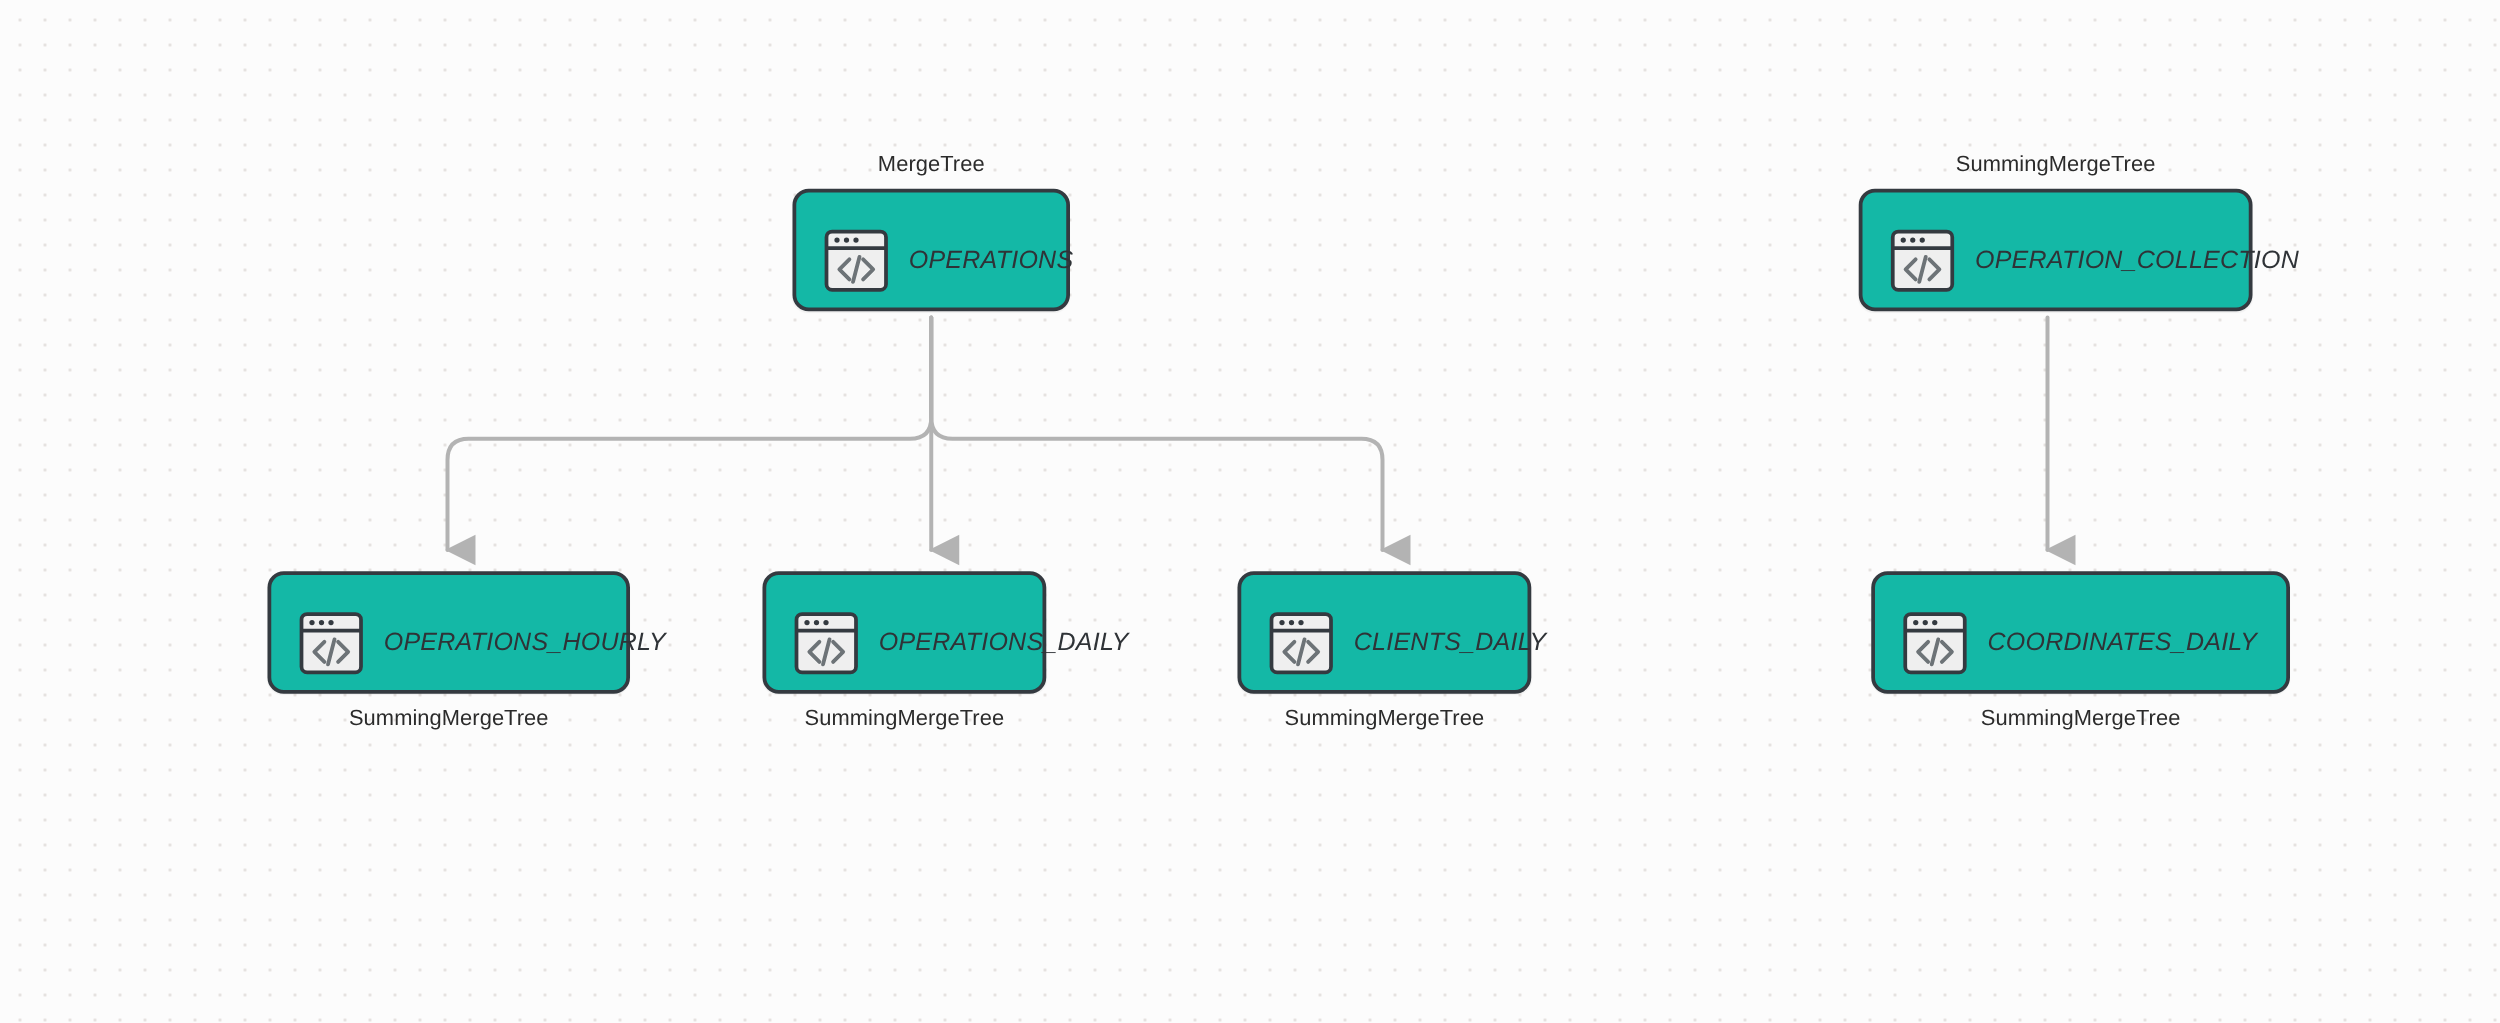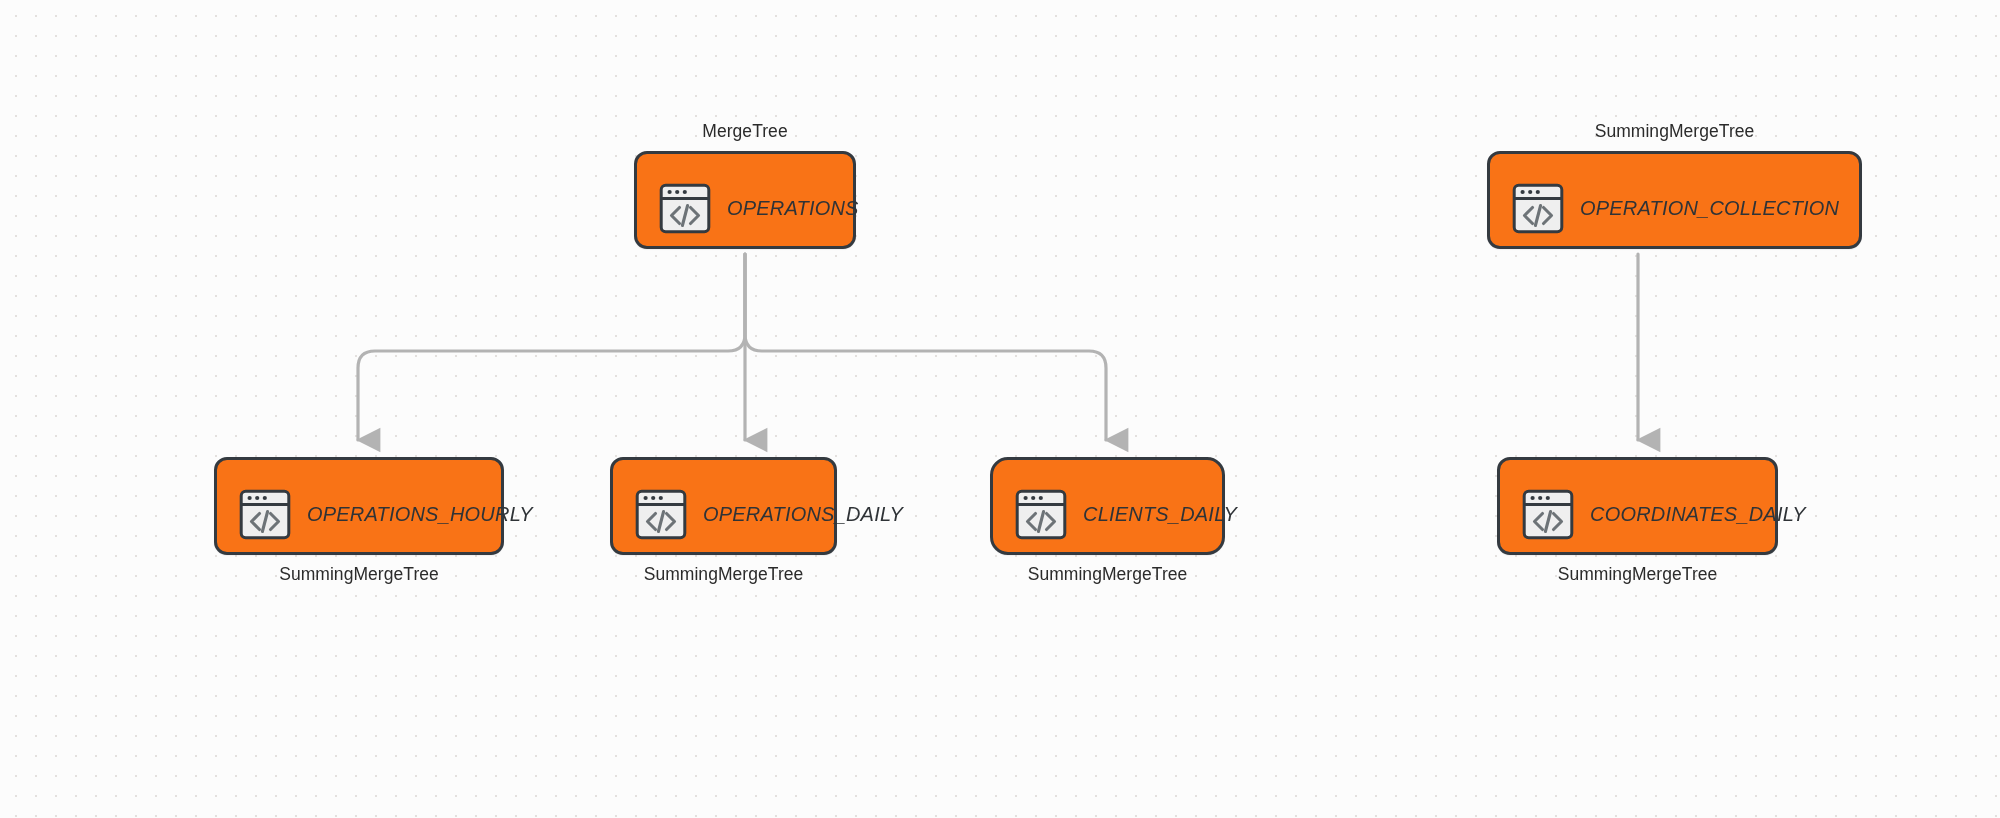--- a/index.html
+++ b/index.html
@@ -72,21 +72,21 @@
     color: #2b2b2b;
     white-space: nowrap;
     letter-spacing: 0.05px;
   }
   .node-caption.above { margin-bottom: 9px; }
   .node-caption.below { margin-top: 9px; }
 
   .node-box {
     display: flex;
     align-items: center;
-    background: #f97316;
+    background: #14b8a6;
     border: 3px solid #343a40;
     border-radius: 13px;
     height: 98px;
     padding: 16px 20px 0 22px;
     box-shadow: 0 1px 1px rgba(0,0,0,0.05);
   }
 
   .node-icon {
     flex: 0 0 auto;
     width: 52px;
@@ -151,21 +151,21 @@
           <path d="M 31.5 26.5 L 39.5 34.5 L 31.5 42.5" fill="none" stroke="#6d7377" stroke-width="3.1" stroke-linecap="round" stroke-linejoin="round"></path>
           <line x1="28.6" y1="24.5" x2="23.4" y2="44.5" stroke="#6d7377" stroke-width="3.1" stroke-linecap="round"></line>
         </svg>
       </span>
       <span class="node-title">OPERATIONS</span>
     </div>
   </div>
 
   <div class="node-wrap" style="left:1487px; top:121px;">
     <div class="node-caption above">SummingMergeTree</div>
-    <div class="node-box" style="width:375px;">
+    <div class="node-box" style="width:315px;">
       <span class="node-icon">
         <svg viewBox="0 0 52 55" width="52" height="55">
           <rect x="2.2" y="4.2" width="47.6" height="46.6" rx="4.5" fill="#efefef" stroke="#343a40" stroke-width="3"></rect>
           <line x1="2.2" y1="17.4" x2="49.8" y2="17.4" stroke="#343a40" stroke-width="3"></line>
           <circle cx="10.6" cy="11" r="2.1" fill="#343a40"></circle>
           <circle cx="18.2" cy="11" r="2.1" fill="#343a40"></circle>
           <circle cx="25.8" cy="11" r="2.1" fill="#343a40"></circle>
           <path d="M 20.5 26.5 L 12.5 34.5 L 20.5 42.5" fill="none" stroke="#6d7377" stroke-width="3.1" stroke-linecap="round" stroke-linejoin="round"></path>
           <path d="M 31.5 26.5 L 39.5 34.5 L 31.5 42.5" fill="none" stroke="#6d7377" stroke-width="3.1" stroke-linecap="round" stroke-linejoin="round"></path>
           <line x1="28.6" y1="24.5" x2="23.4" y2="44.5" stroke="#6d7377" stroke-width="3.1" stroke-linecap="round"></line>
@@ -207,40 +207,40 @@
           <path d="M 31.5 26.5 L 39.5 34.5 L 31.5 42.5" fill="none" stroke="#6d7377" stroke-width="3.1" stroke-linecap="round" stroke-linejoin="round"></path>
           <line x1="28.6" y1="24.5" x2="23.4" y2="44.5" stroke="#6d7377" stroke-width="3.1" stroke-linecap="round"></line>
         </svg>
       </span>
       <span class="node-title">OPERATIONS_DAILY</span>
     </div>
     <div class="node-caption below">SummingMergeTree</div>
   </div>
 
   <div class="node-wrap" style="left:990px; top:457px;">
-    <div class="node-box" style="width:235px;border-radius:18px;">
+    <div class="node-box" style="width:235px;">
       <span class="node-icon">
         <svg viewBox="0 0 52 55" width="52" height="55">
           <rect x="2.2" y="4.2" width="47.6" height="46.6" rx="4.5" fill="#efefef" stroke="#343a40" stroke-width="3"></rect>
           <line x1="2.2" y1="17.4" x2="49.8" y2="17.4" stroke="#343a40" stroke-width="3"></line>
           <circle cx="10.6" cy="11" r="2.1" fill="#343a40"></circle>
           <circle cx="18.2" cy="11" r="2.1" fill="#343a40"></circle>
           <circle cx="25.8" cy="11" r="2.1" fill="#343a40"></circle>
           <path d="M 20.5 26.5 L 12.5 34.5 L 20.5 42.5" fill="none" stroke="#6d7377" stroke-width="3.1" stroke-linecap="round" stroke-linejoin="round"></path>
           <path d="M 31.5 26.5 L 39.5 34.5 L 31.5 42.5" fill="none" stroke="#6d7377" stroke-width="3.1" stroke-linecap="round" stroke-linejoin="round"></path>
           <line x1="28.6" y1="24.5" x2="23.4" y2="44.5" stroke="#6d7377" stroke-width="3.1" stroke-linecap="round"></line>
         </svg>
       </span>
       <span class="node-title">CLIENTS_DAILY</span>
     </div>
     <div class="node-caption below">SummingMergeTree</div>
   </div>
 
   <div class="node-wrap" style="left:1497px; top:457px;">
-    <div class="node-box" style="width:281px;">
+    <div class="node-box" style="width:335px;">
       <span class="node-icon">
         <svg viewBox="0 0 52 55" width="52" height="55">
           <rect x="2.2" y="4.2" width="47.6" height="46.6" rx="4.5" fill="#efefef" stroke="#343a40" stroke-width="3"></rect>
           <line x1="2.2" y1="17.4" x2="49.8" y2="17.4" stroke="#343a40" stroke-width="3"></line>
           <circle cx="10.6" cy="11" r="2.1" fill="#343a40"></circle>
           <circle cx="18.2" cy="11" r="2.1" fill="#343a40"></circle>
           <circle cx="25.8" cy="11" r="2.1" fill="#343a40"></circle>
           <path d="M 20.5 26.5 L 12.5 34.5 L 20.5 42.5" fill="none" stroke="#6d7377" stroke-width="3.1" stroke-linecap="round" stroke-linejoin="round"></path>
           <path d="M 31.5 26.5 L 39.5 34.5 L 31.5 42.5" fill="none" stroke="#6d7377" stroke-width="3.1" stroke-linecap="round" stroke-linejoin="round"></path>
           <line x1="28.6" y1="24.5" x2="23.4" y2="44.5" stroke="#6d7377" stroke-width="3.1" stroke-linecap="round"></line>

